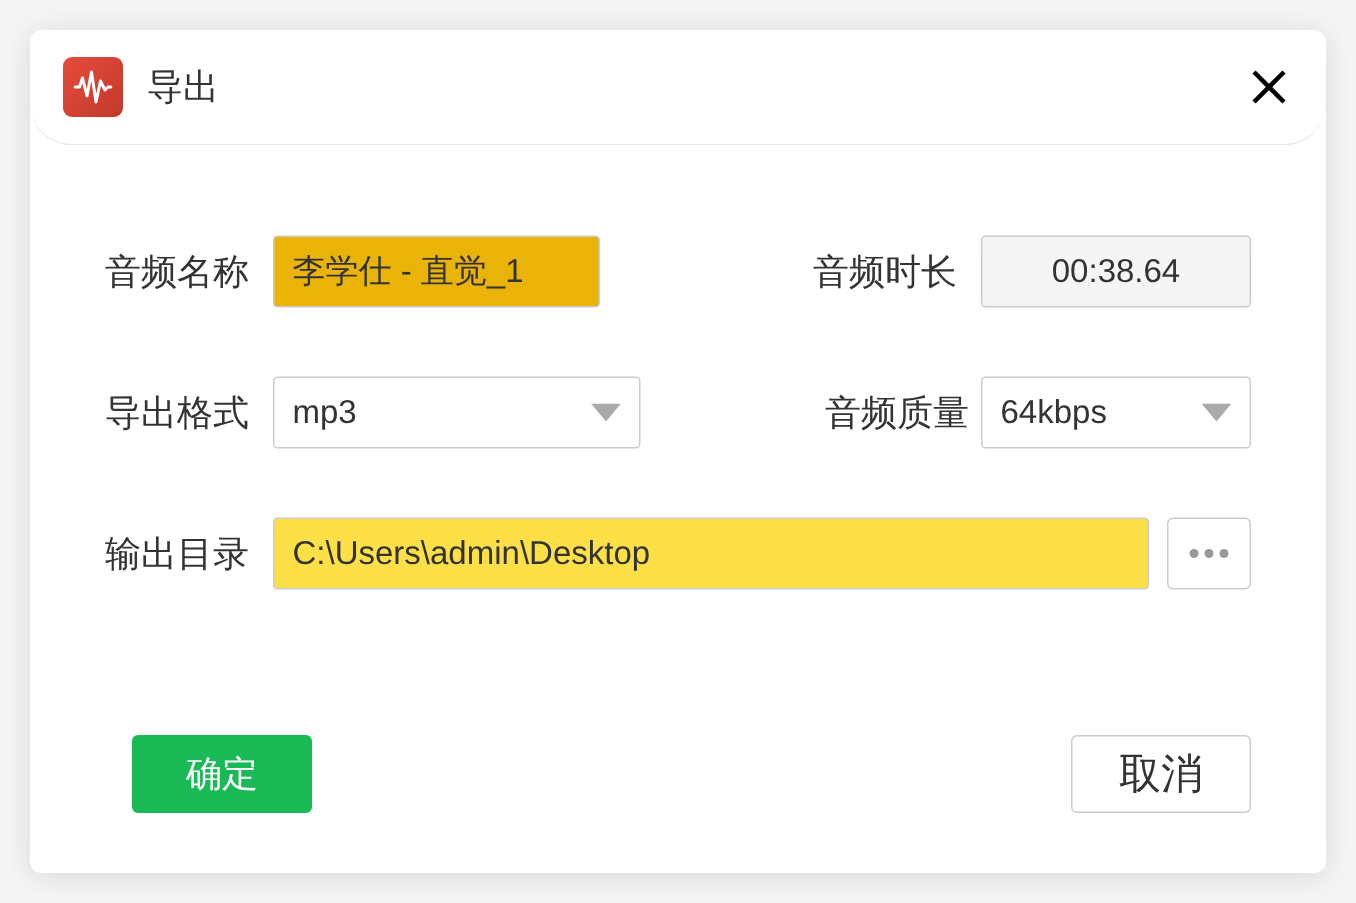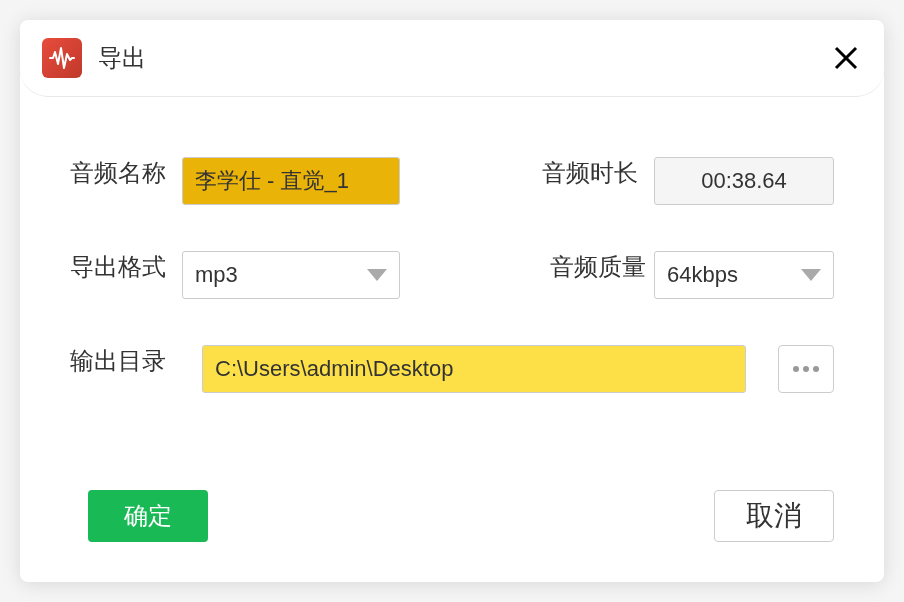--- a/index.html
+++ b/index.html
@@ -59,26 +59,25 @@
       align-items: center;
       justify-content: center;
       cursor: pointer;
     }
     .content {
       flex: 1;
       padding: 60px 50px 30px 50px;
     }
     .row {
       display: flex;
-      align-items: flex-start;
+      align-items: center;
       margin-bottom: 46px;
     }
     .row:last-of-type {
       margin-bottom: 0;
-      gap: 20px;
     }
     .label {
       font-size: 24px;
       color: #333;
       white-space: nowrap;
     }
     .input-text {
       border: 1px solid #ccc;
       border-radius: 3px;
       height: 48px;
@@ -118,21 +117,21 @@
       display: flex;
       align-items: center;
       padding: 0 12px;
       font-size: 22px;
       color: #333;
       background: #fff;
       cursor: pointer;
       position: relative;
     }
     .select-format {
-      width: 218px;
+      width: 245px;
       margin-left: 16px;
     }
     .quality-label {
       margin-left: auto;
     }
     .select-quality {
       width: 180px;
       margin-left: 8px;
     }
     .chevron {

